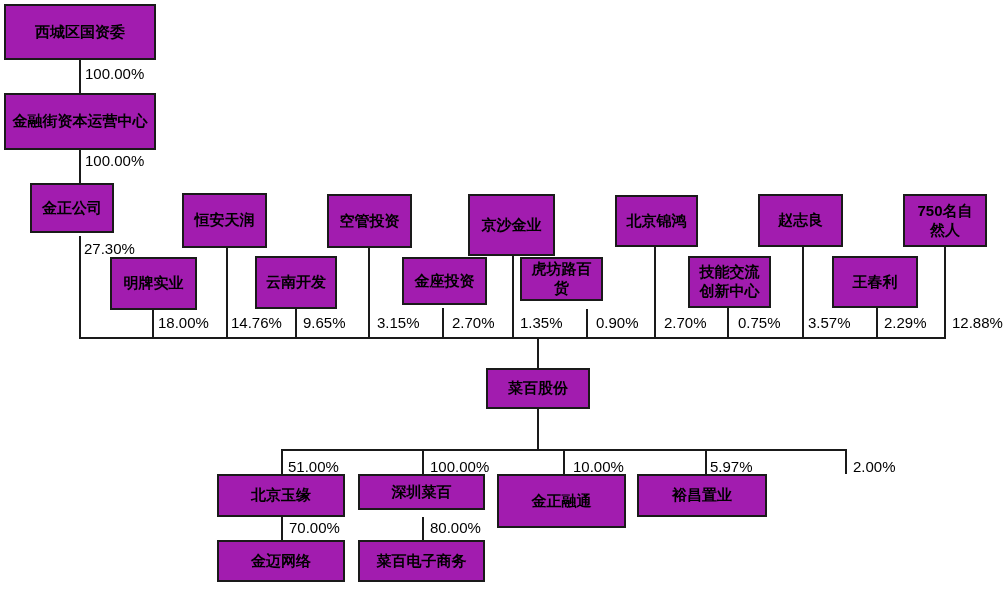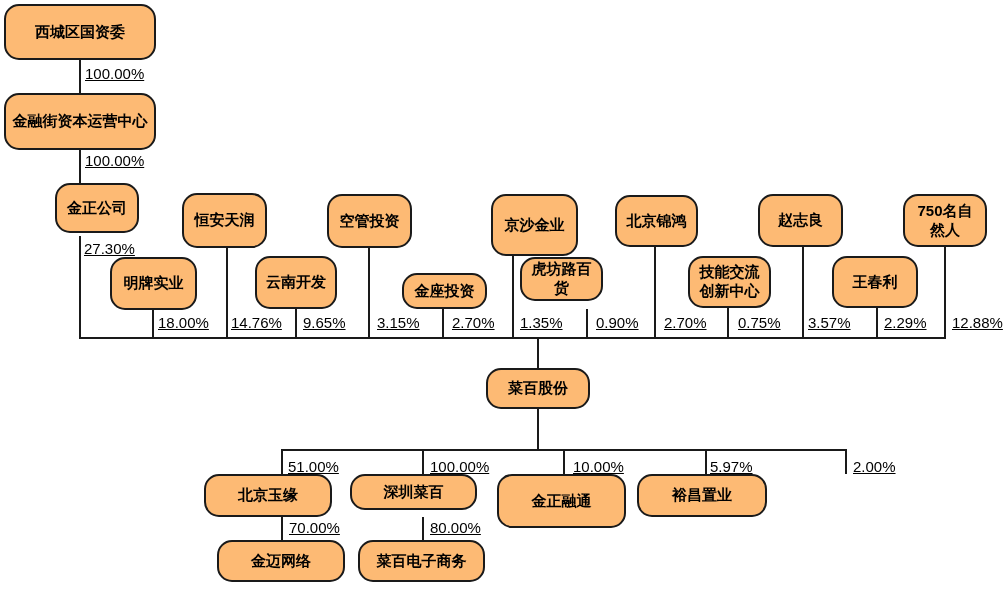--- a/index.html
+++ b/index.html
@@ -11,38 +11,37 @@
     height: 589px;
     background: #ffffff;
     overflow: hidden;
   }
   .node {
     position: absolute;
     display: flex;
     align-items: center;
     justify-content: center;
     text-align: center;
-    background: #fdba74;
+    background: #a21caf;
     border: 2px solid #1a1a1a;
-    border-radius: 15px;
+    border-radius: 0;
     font-size: 15px;
     font-weight: bold;
     line-height: 1.25;
     padding: 16px 5px;
     z-index: 2;
   }
   .vline { position: absolute; width: 2px; background: #1a1a1a; z-index: 1; }
   .hline { position: absolute; height: 2px; background: #1a1a1a; z-index: 1; }
   .pct {
     position: absolute;
     font-size: 15px;
     line-height: 16px;
     white-space: nowrap;
     z-index: 3;
-    text-decoration: underline;
   }
 </style>
 </head>
 <body>
 
 <div class="canvas">
 
   <div class="vline" style="left:79px;top:60px;height:33px"></div>
   <div class="vline" style="left:79px;top:150px;height:33px"></div>
   <div class="vline" style="left:79px;top:236px;height:103px"></div>
@@ -65,36 +64,36 @@
   <div class="vline" style="left:281px;top:449px;height:25px"></div>
   <div class="vline" style="left:422px;top:449px;height:25px"></div>
   <div class="vline" style="left:563px;top:449px;height:25px"></div>
   <div class="vline" style="left:705px;top:449px;height:25px"></div>
   <div class="vline" style="left:845px;top:449px;height:25px"></div>
   <div class="vline" style="left:281px;top:517px;height:23px"></div>
   <div class="vline" style="left:422px;top:517px;height:23px"></div>
 
   <div class="node" style="left:4px;top:4px;width:152px;height:56px">西城区国资委</div>
   <div class="node" style="left:4px;top:93px;width:152px;height:57px">金融街资本运营中心</div>
-  <div class="node" style="left:55px;top:183px;width:84px;height:50px">金正公司</div>
+  <div class="node" style="left:30px;top:183px;width:84px;height:50px">金正公司</div>
   <div class="node" style="left:327px;top:194px;width:85px;height:54px">空管投资</div>
   <div class="node" style="left:182px;top:193px;width:85px;height:55px">恒安天润</div>
-  <div class="node" style="left:491px;top:194px;width:87px;height:62px">京沙金业</div>
+  <div class="node" style="left:468px;top:194px;width:87px;height:62px">京沙金业</div>
   <div class="node" style="left:615px;top:195px;width:83px;height:52px">北京锦鸿</div>
   <div class="node" style="left:758px;top:194px;width:85px;height:53px">赵志良</div>
   <div class="node" style="left:903px;top:194px;width:84px;height:53px">750名自然人</div>
   <div class="node" style="left:110px;top:257px;width:87px;height:53px">明牌实业</div>
   <div class="node" style="left:255px;top:256px;width:82px;height:53px">云南开发</div>
-  <div class="node" style="left:402px;top:273px;width:85px;height:36px">金座投资</div>
+  <div class="node" style="left:402px;top:257px;width:85px;height:48px">金座投资</div>
   <div class="node" style="left:520px;top:257px;width:83px;height:44px">虎坊路百货</div>
   <div class="node" style="left:688px;top:256px;width:83px;height:52px">技能交流创新中心</div>
   <div class="node" style="left:832px;top:256px;width:86px;height:52px">王春利</div>
   <div class="node" style="left:486px;top:368px;width:104px;height:41px">菜百股份</div>
-  <div class="node" style="left:204px;top:474px;width:128px;height:43px">北京玉缘</div>
-  <div class="node" style="left:350px;top:474px;width:127px;height:34px">深圳菜百</div>
+  <div class="node" style="left:217px;top:474px;width:128px;height:43px">北京玉缘</div>
+  <div class="node" style="left:358px;top:474px;width:127px;height:34px">深圳菜百</div>
   <div class="node" style="left:497px;top:474px;width:129px;height:54px">金正融通</div>
   <div class="node" style="left:637px;top:474px;width:130px;height:43px">裕昌置业</div>
   <div class="node" style="left:217px;top:540px;width:128px;height:42px">金迈网络</div>
   <div class="node" style="left:358px;top:540px;width:127px;height:42px">菜百电子商务</div>
 
   <div class="pct" style="left:85px;top:66px">100.00%</div>
   <div class="pct" style="left:85px;top:153px">100.00%</div>
   <div class="pct" style="left:84px;top:241px">27.30%</div>
   <div class="pct" style="left:158px;top:315px">18.00%</div>
   <div class="pct" style="left:231px;top:315px">14.76%</div>

